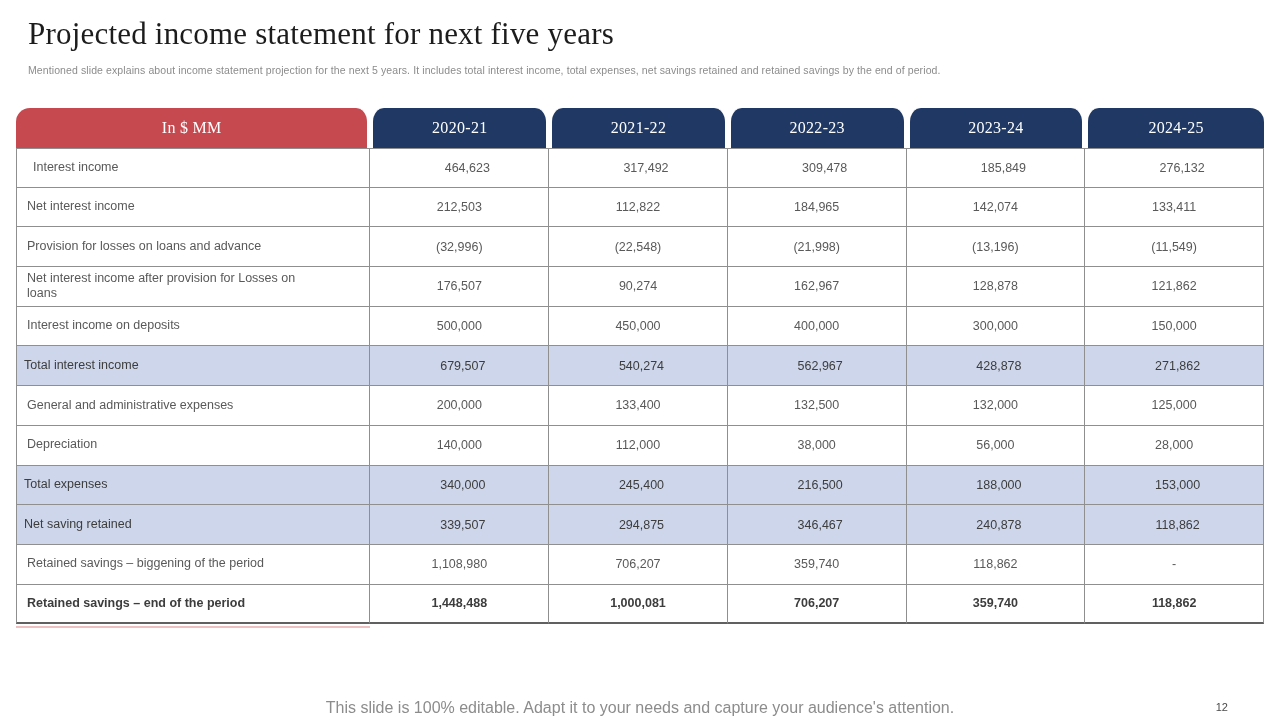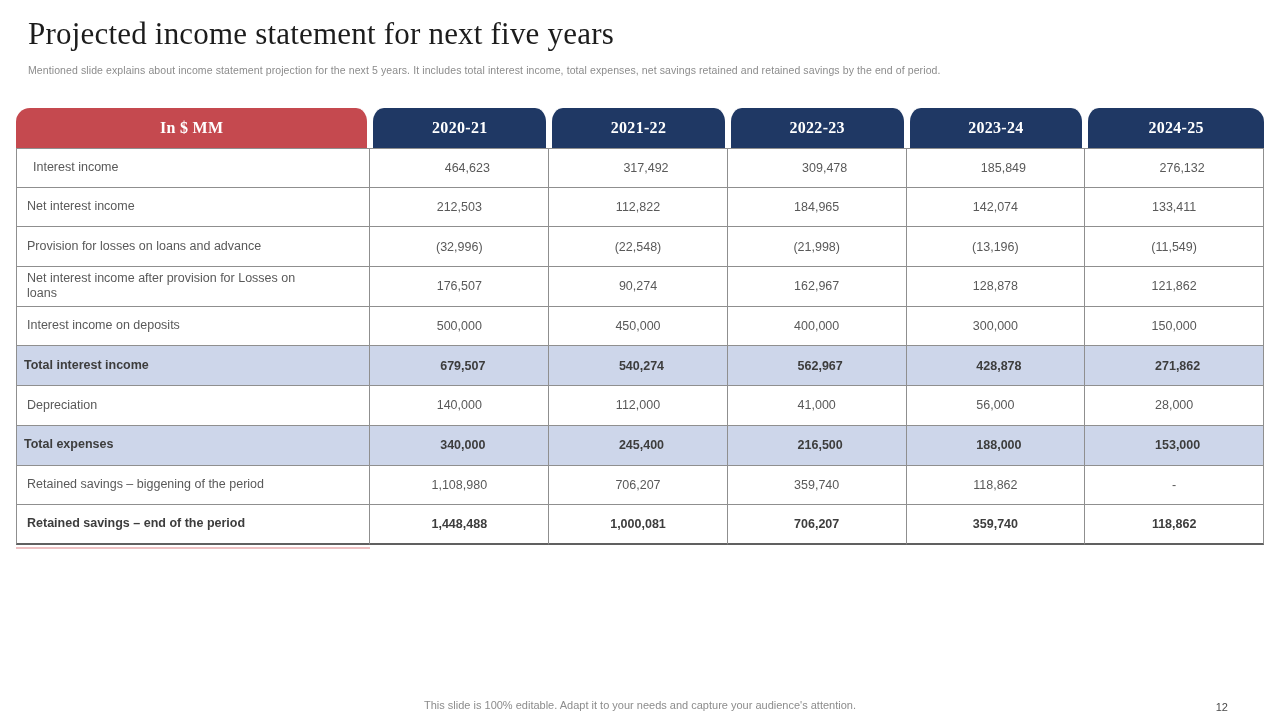--- a/index.html
+++ b/index.html
@@ -34,21 +34,21 @@
   table{
     width:100%;
     border-collapse:separate;border-spacing:0;
     table-layout:fixed;
   }
   col.c-label{width:28.4%;}
   col.c-year{width:14.32%;}
   thead th{
     height:40px;
     font-family:"Liberation Serif",serif;
-    font-size:16px;font-weight:700;color:#ffffff;
+    font-size:16px;font-weight:400;color:#ffffff;
     text-align:center;vertical-align:middle;
     border-radius:14px 14px 0 0;
     background-clip:padding-box;
     border-left:3px solid #ffffff;border-right:3px solid #ffffff;
     letter-spacing:.3px;
   }
   thead th:first-child{border-left:0;}
   thead th:last-child{border-right:0;}
   thead th.unit{background:var(--accent-red);}
   thead th.year{background:var(--accent-navy);}
@@ -62,32 +62,32 @@
   }
   tbody tr:first-child td{border-top:1px solid var(--border-gray);padding-left:16px;}
   tbody tr:last-child td{border-bottom:2px solid #606060;}
   tbody td:first-child{border-left:1px solid var(--border-gray);}
   td.label-cell{
     text-align:left;padding:3px 70px 3px 10px;line-height:1.25;
   }
   td.value-cell{text-align:center;}
   tr.row-highlight td{
     background:var(--row-highlight);
-    font-weight:700;color:var(--text-bold);padding-left:7px;
+    font-weight:400;color:var(--text-bold);padding-left:7px;
   }
   tr.row-bold td{
     font-weight:700;color:var(--text-bold);
   }
   .red-underline{
     position:absolute;left:0;bottom:-4px;
     width:28.4%;height:2px;background:#eec0c2;
   }
   .footer-note{
     position:absolute;left:0;right:0;top:699px;
-    text-align:center;font-size:11px;color:#8c8c8c;
+    text-align:center;font-size:16px;color:#8c8c8c;
   }
   .page-number{
     position:absolute;right:52px;top:701px;
     font-size:11px;color:#4a4a4a;
   }
 </style>
 </head>
 <body>
 
 <h1 class="slide-title">Projected income statement for next five years</h1>
@@ -156,35 +156,51 @@
         </tr>
         <tr class="row-highlight">
           <td class="label-cell">Total interest income</td>
           <td class="value-cell">679,507</td>
           <td class="value-cell">540,274</td>
           <td class="value-cell">562,967</td>
           <td class="value-cell">428,878</td>
           <td class="value-cell">271,862</td>
         </tr>
         <tr class="row-normal">
+          <td class="label-cell">General and administrative expenses</td>
+          <td class="value-cell">200,000</td>
+          <td class="value-cell">133,400</td>
+          <td class="value-cell">132,500</td>
+          <td class="value-cell">132,000</td>
+          <td class="value-cell">125,000</td>
+        </tr>
+        <tr class="row-normal">
           <td class="label-cell">Depreciation</td>
           <td class="value-cell">140,000</td>
           <td class="value-cell">112,000</td>
-          <td class="value-cell">41,000</td>
+          <td class="value-cell">38,000</td>
           <td class="value-cell">56,000</td>
           <td class="value-cell">28,000</td>
         </tr>
         <tr class="row-highlight">
           <td class="label-cell">Total expenses</td>
           <td class="value-cell">340,000</td>
           <td class="value-cell">245,400</td>
           <td class="value-cell">216,500</td>
           <td class="value-cell">188,000</td>
           <td class="value-cell">153,000</td>
         </tr>
+        <tr class="row-highlight">
+          <td class="label-cell">Net saving retained</td>
+          <td class="value-cell">339,507</td>
+          <td class="value-cell">294,875</td>
+          <td class="value-cell">346,467</td>
+          <td class="value-cell">240,878</td>
+          <td class="value-cell">118,862</td>
+        </tr>
         <tr class="row-normal">
           <td class="label-cell">Retained savings – biggening of the period</td>
           <td class="value-cell">1,108,980</td>
           <td class="value-cell">706,207</td>
           <td class="value-cell">359,740</td>
           <td class="value-cell">118,862</td>
           <td class="value-cell">-</td>
         </tr>
         <tr class="row-bold">
           <td class="label-cell">Retained savings – end of the period</td>

